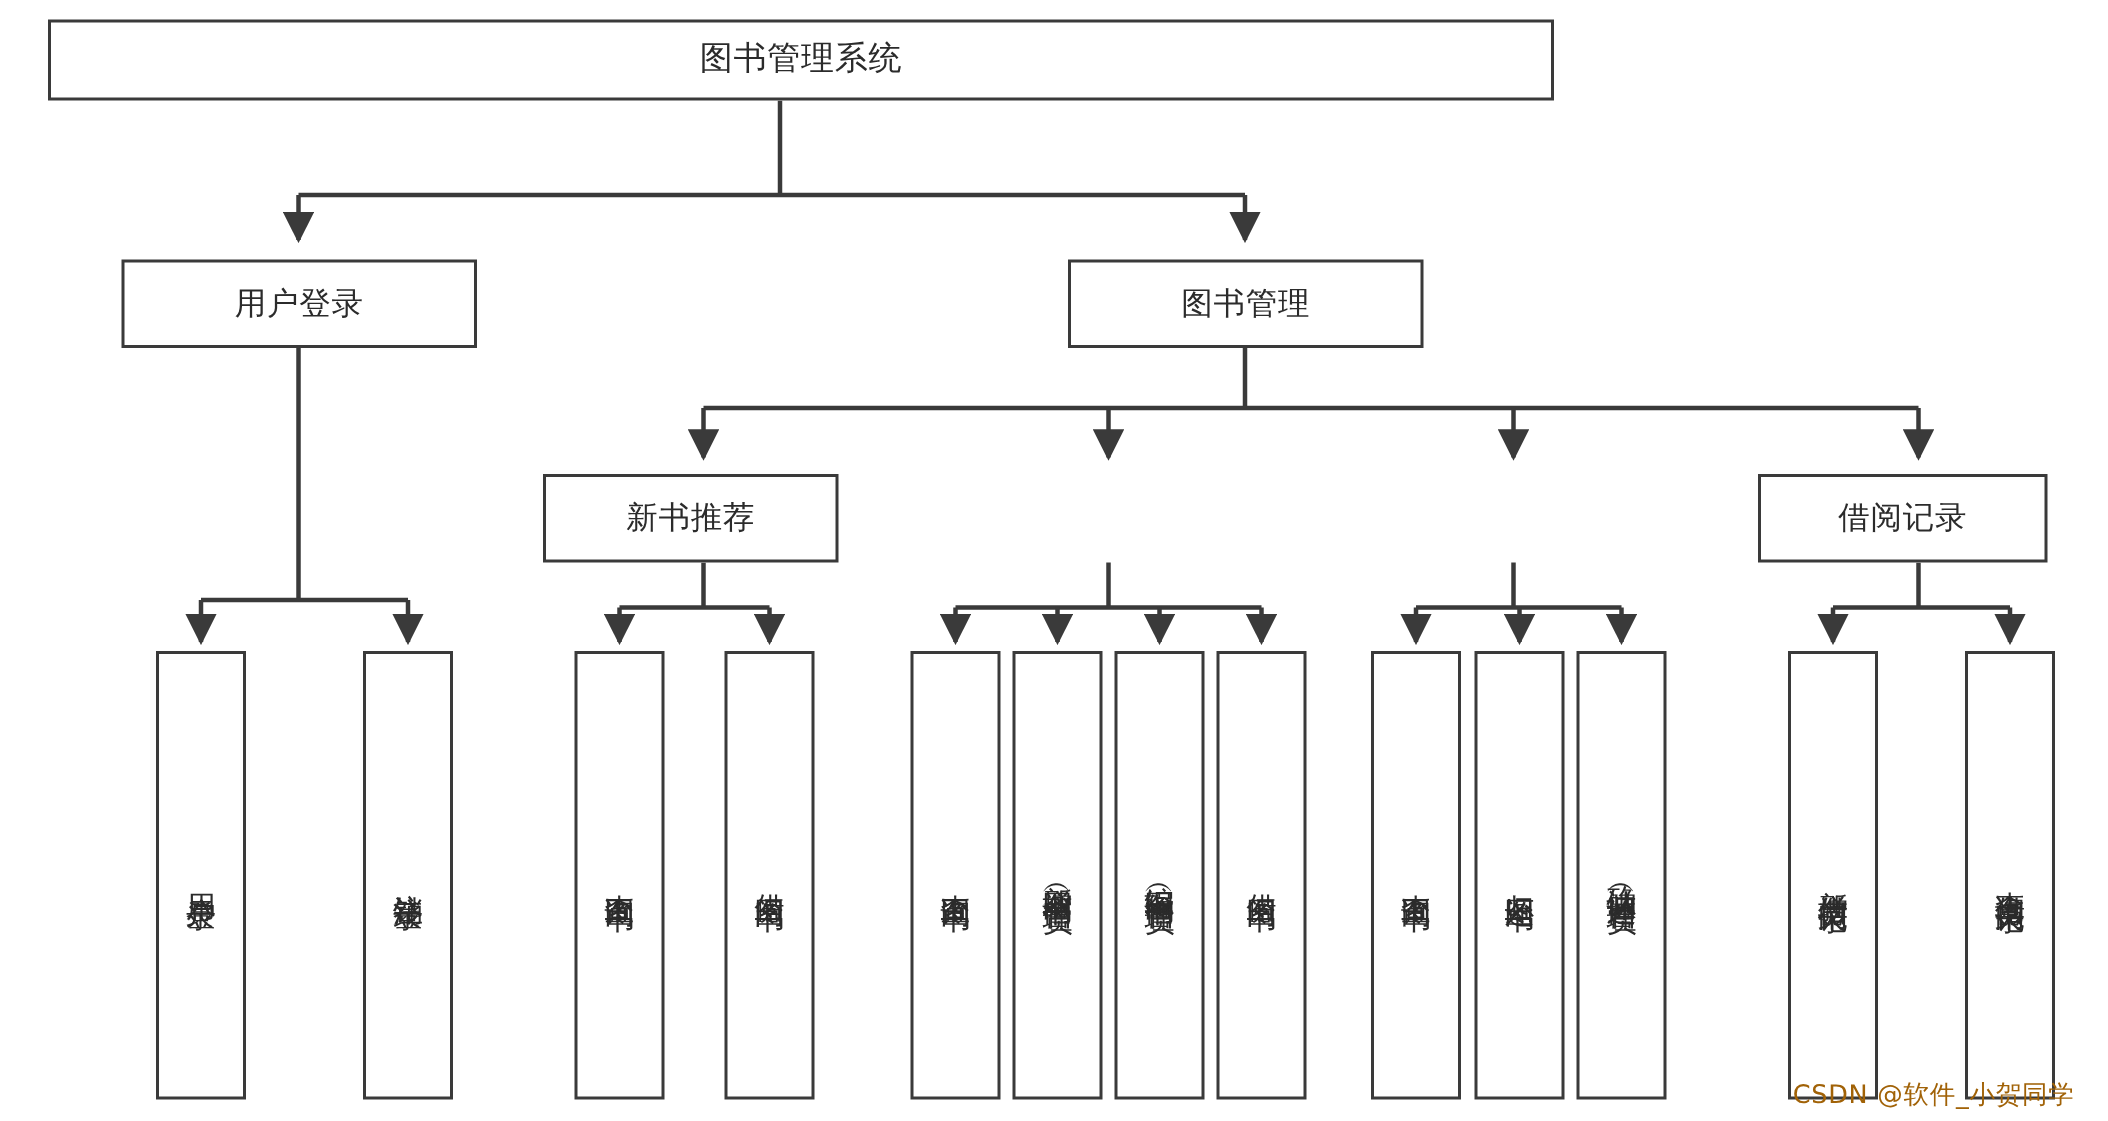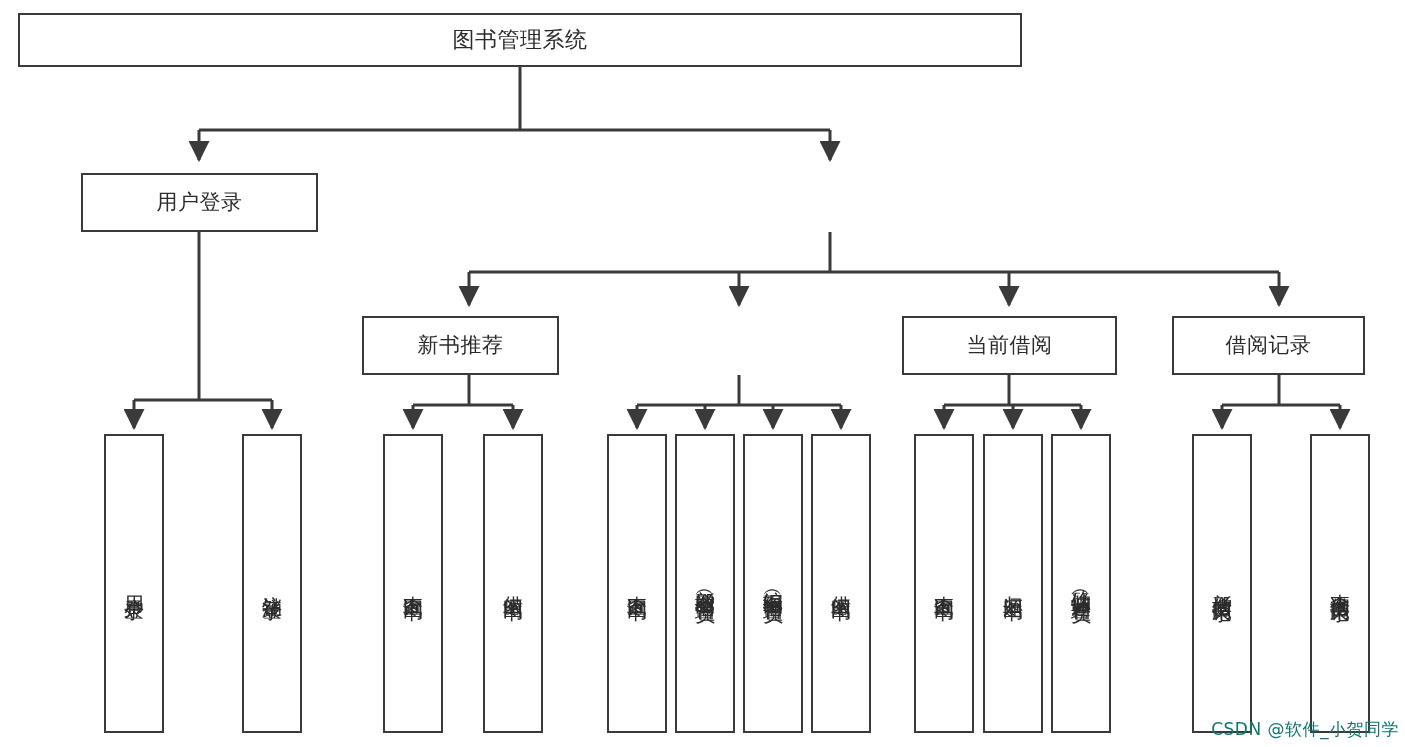--- a/index.html
+++ b/index.html
@@ -61,24 +61,24 @@
     writing-mode: vertical-rl;
     text-orientation: upright;
     font-size: 20px;
     line-height: 1.05;
     letter-spacing: 2px;
     white-space: nowrap;
     max-height: 100%;
   }
   #watermark {
     position: absolute;
-    right: 6px;
+    right: 22px;
     bottom: 6px;
     font-size: 17px;
-    color: #0f766e;
+    color: #a16207;
     letter-spacing: 0.5px;
     z-index: 3;
     white-space: nowrap;
     margin-left: 20px;
   }
 </style>
 </head>
 <body>
 
 <div id="canvas">
@@ -126,34 +126,34 @@
       <path d="M 1013 405 L 1013 428" marker-end="url(#arrow)"></path>
       <path d="M 1081 405 L 1081 428" marker-end="url(#arrow)"></path>
 
       <path d="M 1279 375 L 1279 405"></path>
       <path d="M 1222 405 L 1340 405"></path>
       <path d="M 1222 405 L 1222 428" marker-end="url(#arrow)"></path>
       <path d="M 1340 405 L 1340 428" marker-end="url(#arrow)"></path>
     </g>
   </svg>
 
-  <div class="node horiz root" style="left:18px; top:13px; width:1004px; height:54px;">
+  <div class="node horiz root" style="left:32px; top:13px; width:1004px; height:54px;">
     <span class="label">图书管理系统</span>
   </div>
 
   <div class="node horiz" style="left:81px; top:173px; width:237px; height:59px;">
     <span class="label">用户登录</span>
   </div>
+  <div class="node horiz" style="left:712px; top:173px; width:237px; height:59px;">
+    <span class="label">图书管理</span>
+  </div>
 
   <div class="node horiz" style="left:362px; top:316px; width:197px; height:59px;">
     <span class="label">新书推荐</span>
   </div>
-  <div class="node horiz" style="left:902px; top:316px; width:215px; height:59px;">
-    <span class="label">当前借阅</span>
-  </div>
   <div class="node horiz" style="left:1172px; top:316px; width:193px; height:59px;">
     <span class="label">借阅记录</span>
   </div>
 
   <div class="node vert" style="left:104px; top:434px; width:60px; height:299px;">
     <span class="label">用户登录</span>
   </div>
   <div class="node vert" style="left:242px; top:434px; width:60px; height:299px;">
     <span class="label">注销登录</span>
   </div>

